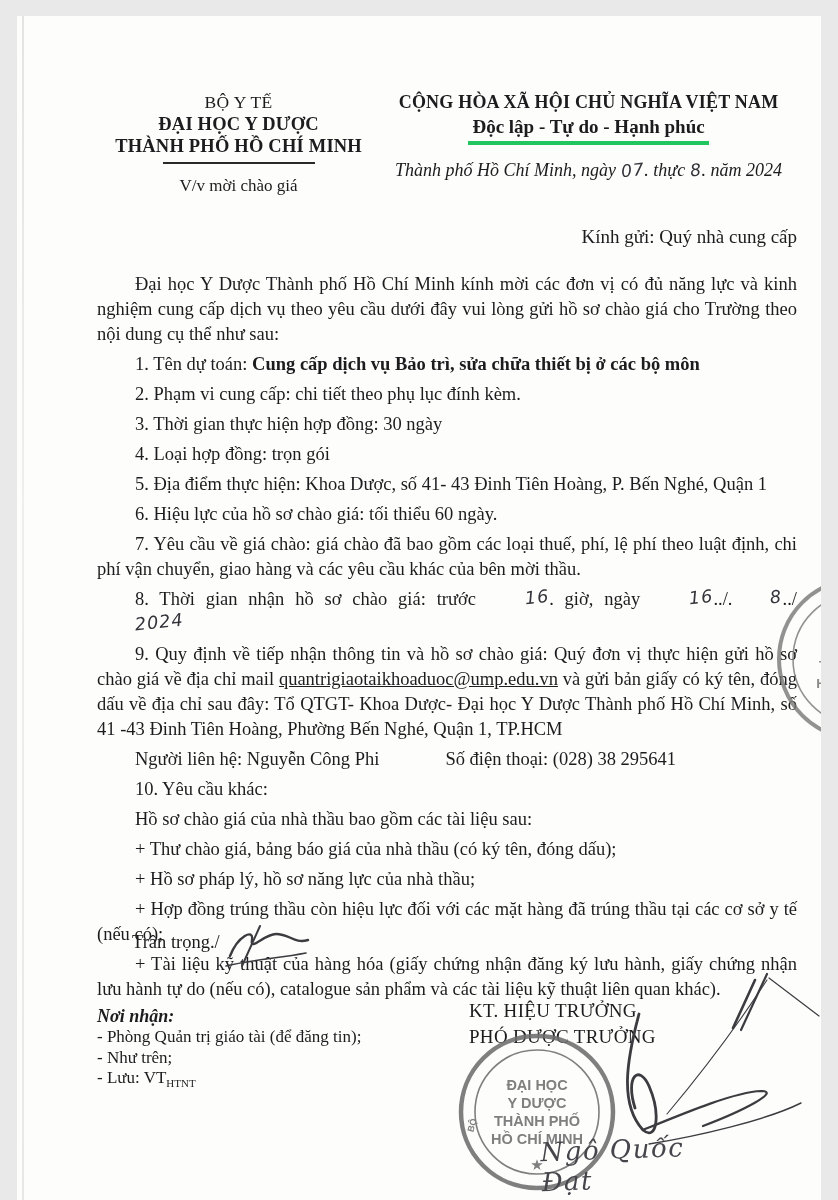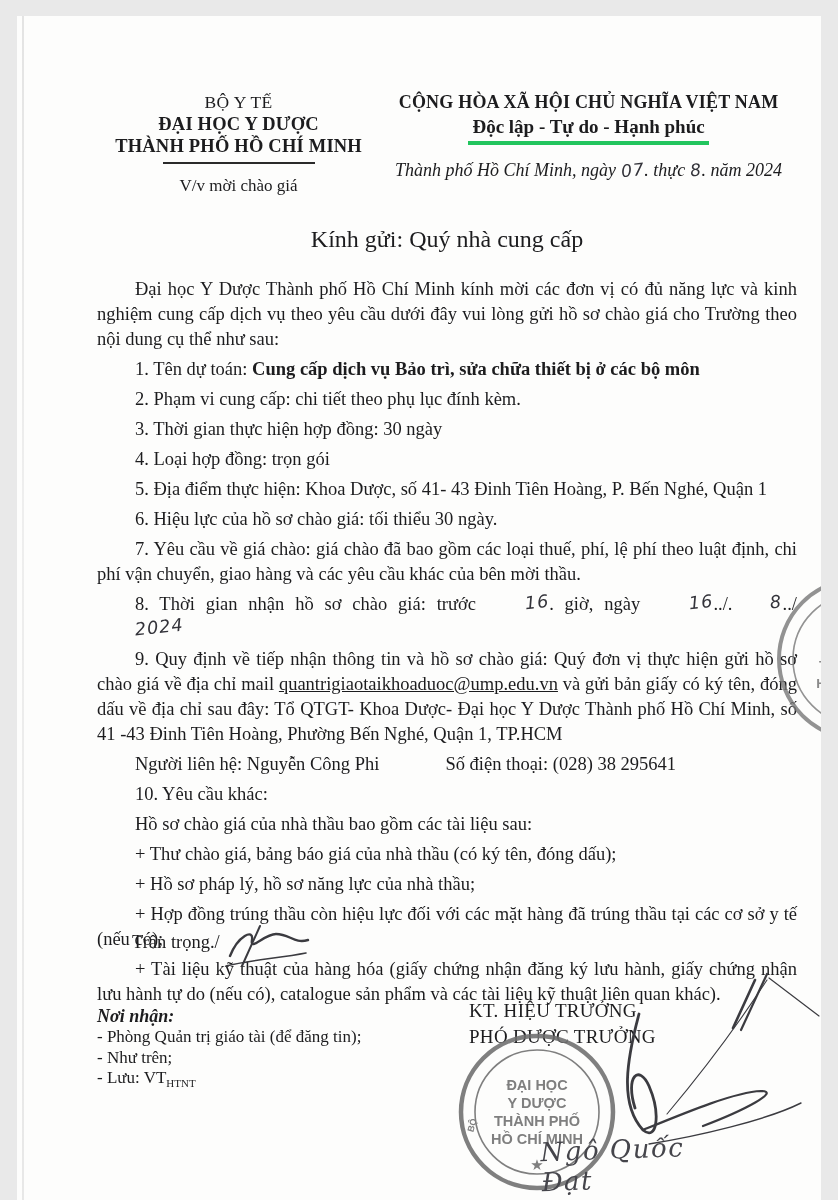--- a/index.html
+++ b/index.html
@@ -22,21 +22,21 @@
   .h-right { width:430px; text-align:center; }
   .hr1 { font-size:18px; font-weight:bold; letter-spacing:.2px; }
   .hr2 { display:inline-block; font-size:19px; font-weight:bold; margin-top:3px;
          padding:0 4px 3px; border-bottom:4px solid #22c55e; }
   .place-date { margin-top:15px; font-style:italic; font-size:18px; white-space:nowrap; }
 
   
   .hw { font-family:"DejaVu Sans",sans-serif; font-style:italic; color:#33333a;
         display:inline-block; transform:rotate(-6deg); font-size:.95em; letter-spacing:1px; }
 
-  .recipient { text-align:center; font-size:24px; margin-top:30px; }
+  .recipient { text-align:right; font-size:19px; margin-top:30px; }
   .para { font-size:18.5px; line-height:25px; text-align:justify;
           text-indent:38px; margin:5px 0 0 0; }
   .para.intro { margin-top:24px; }
   .b { font-weight:bold; }
   .email { text-decoration:underline; }
   .contact { display:block; }
   .contact .phone { margin-left:66px; }
 
   
   .closing { position:absolute; left:115px; top:916px; font-size:18.5px; }
@@ -84,21 +84,21 @@
 
     <div class="recipient">Kính gửi: Quý nhà cung cấp</div>
 
     <p class="para intro">Đại học Y Dược Thành phố Hồ Chí Minh kính mời các đơn vị có đủ năng lực và kinh nghiệm cung cấp dịch vụ theo yêu cầu dưới đây vui lòng gửi hồ sơ chào giá cho Trường theo nội dung cụ thể như sau:</p>
 
     <p class="para"><span>1. Tên dự toán: </span><span class="b">Cung cấp dịch vụ Bảo trì, sửa chữa thiết bị ở các bộ môn</span></p>
     <p class="para">2. Phạm vi cung cấp: chi tiết theo phụ lục đính kèm.</p>
     <p class="para">3. Thời gian thực hiện hợp đồng: 30 ngày</p>
     <p class="para">4. Loại hợp đồng: trọn gói</p>
     <p class="para">5. Địa điểm thực hiện: Khoa Dược, số 41- 43 Đinh Tiên Hoàng, P. Bến Nghé, Quận 1</p>
-    <p class="para">6. Hiệu lực của hồ sơ chào giá: tối thiểu 30 ngày.</p>
+    <p class="para">6. Hiệu lực của hồ sơ chào giá: tối thiểu 60 ngày.</p>
     <p class="para">7. Yêu cầu về giá chào: giá chào đã bao gồm các loại thuế, phí, lệ phí theo luật định, chi phí vận chuyển, giao hàng và các yêu cầu khác của bên mời thầu.</p>
 
     <p class="para"><span>8. Thời gian nhận hồ sơ chào giá: trước </span><span class="hw">16</span><span>. giờ, ngày </span><span class="hw">16</span><span>../.</span><span class="hw">8</span><span>../</span><span class="hw">2024</span></p>
 
     <p class="para"><span>9. Quy định về tiếp nhận thông tin và hồ sơ chào giá: Quý đơn vị thực hiện gửi hồ sơ chào giá về địa chỉ mail </span><span class="email">quantrigiaotaikhoaduoc@ump.edu.vn</span><span> và gửi bản giấy có ký tên, đóng dấu về địa chỉ sau đây: Tổ QTGT- Khoa Dược- Đại học Y Dược Thành phố Hồ Chí Minh, số 41 -43 Đinh Tiên Hoàng, Phường Bến Nghé, Quận 1, TP.HCM</span></p>
 
     <p class="para contact"><span>Người liên hệ: Nguyễn Công Phi</span><span class="phone">Số điện thoại: (028) 38 295641</span></p>
 
     <p class="para">10. Yêu cầu khác:</p>
     <p class="para">Hồ sơ chào giá của nhà thầu bao gồm các tài liệu sau:</p>

